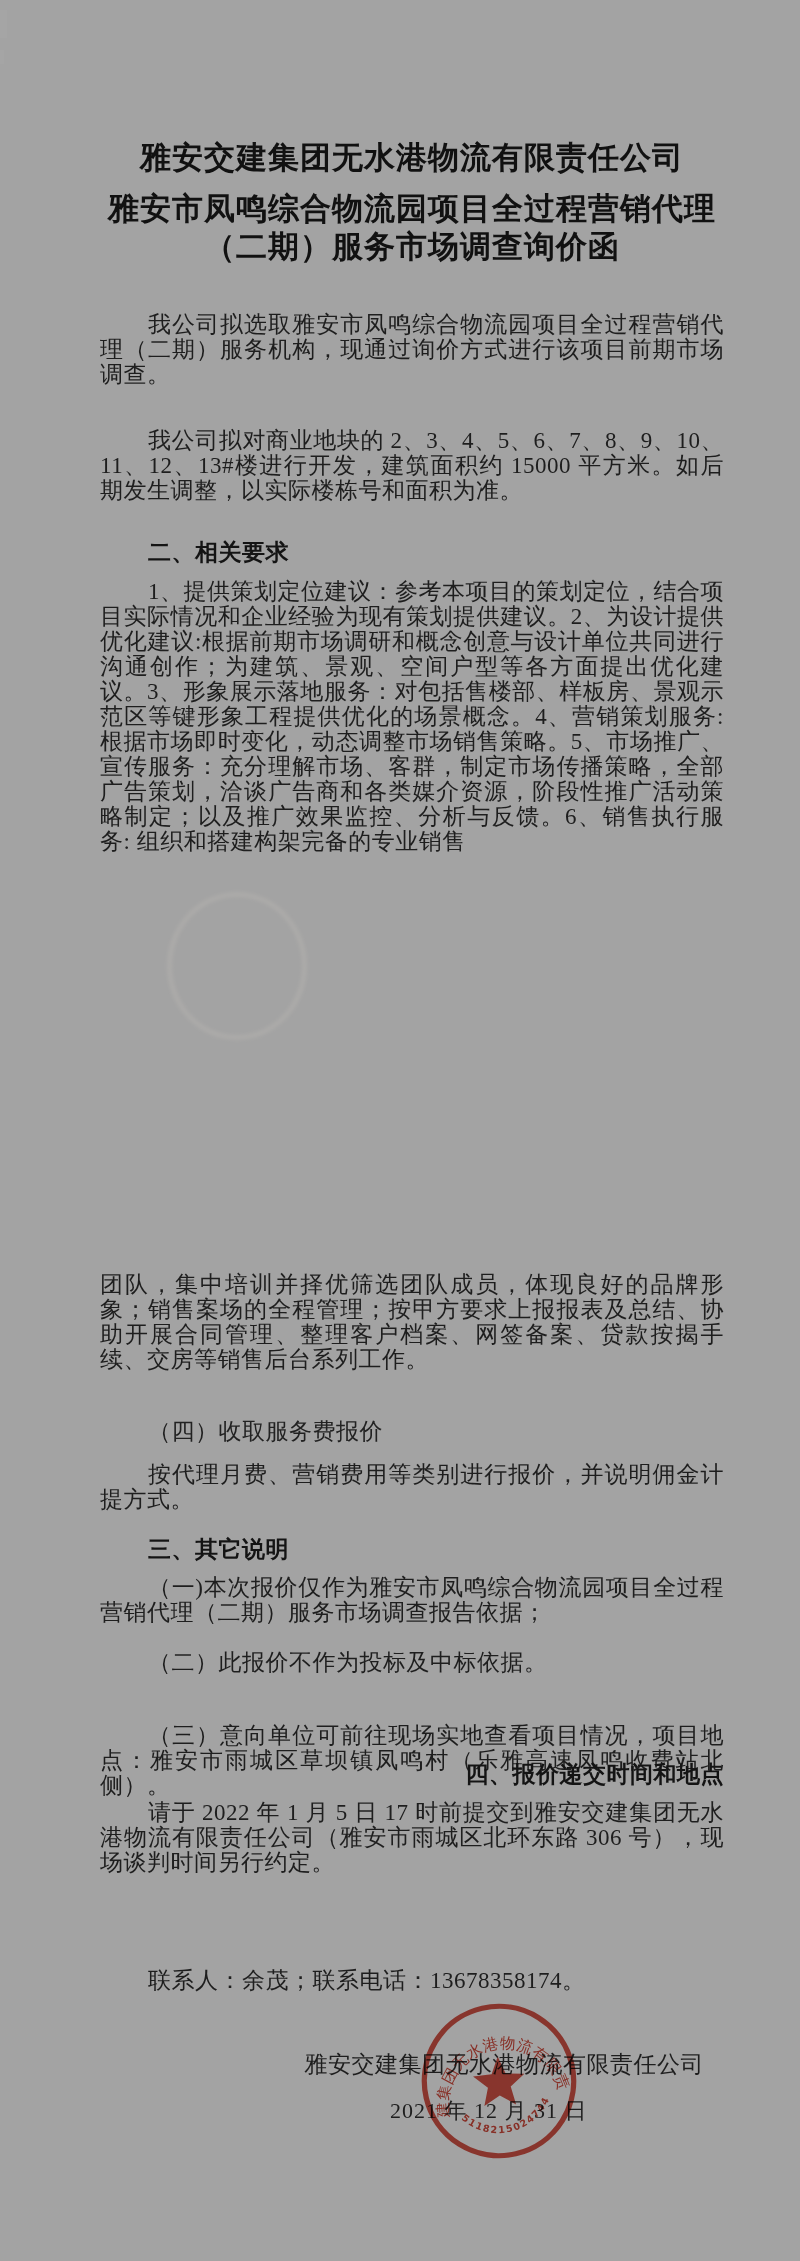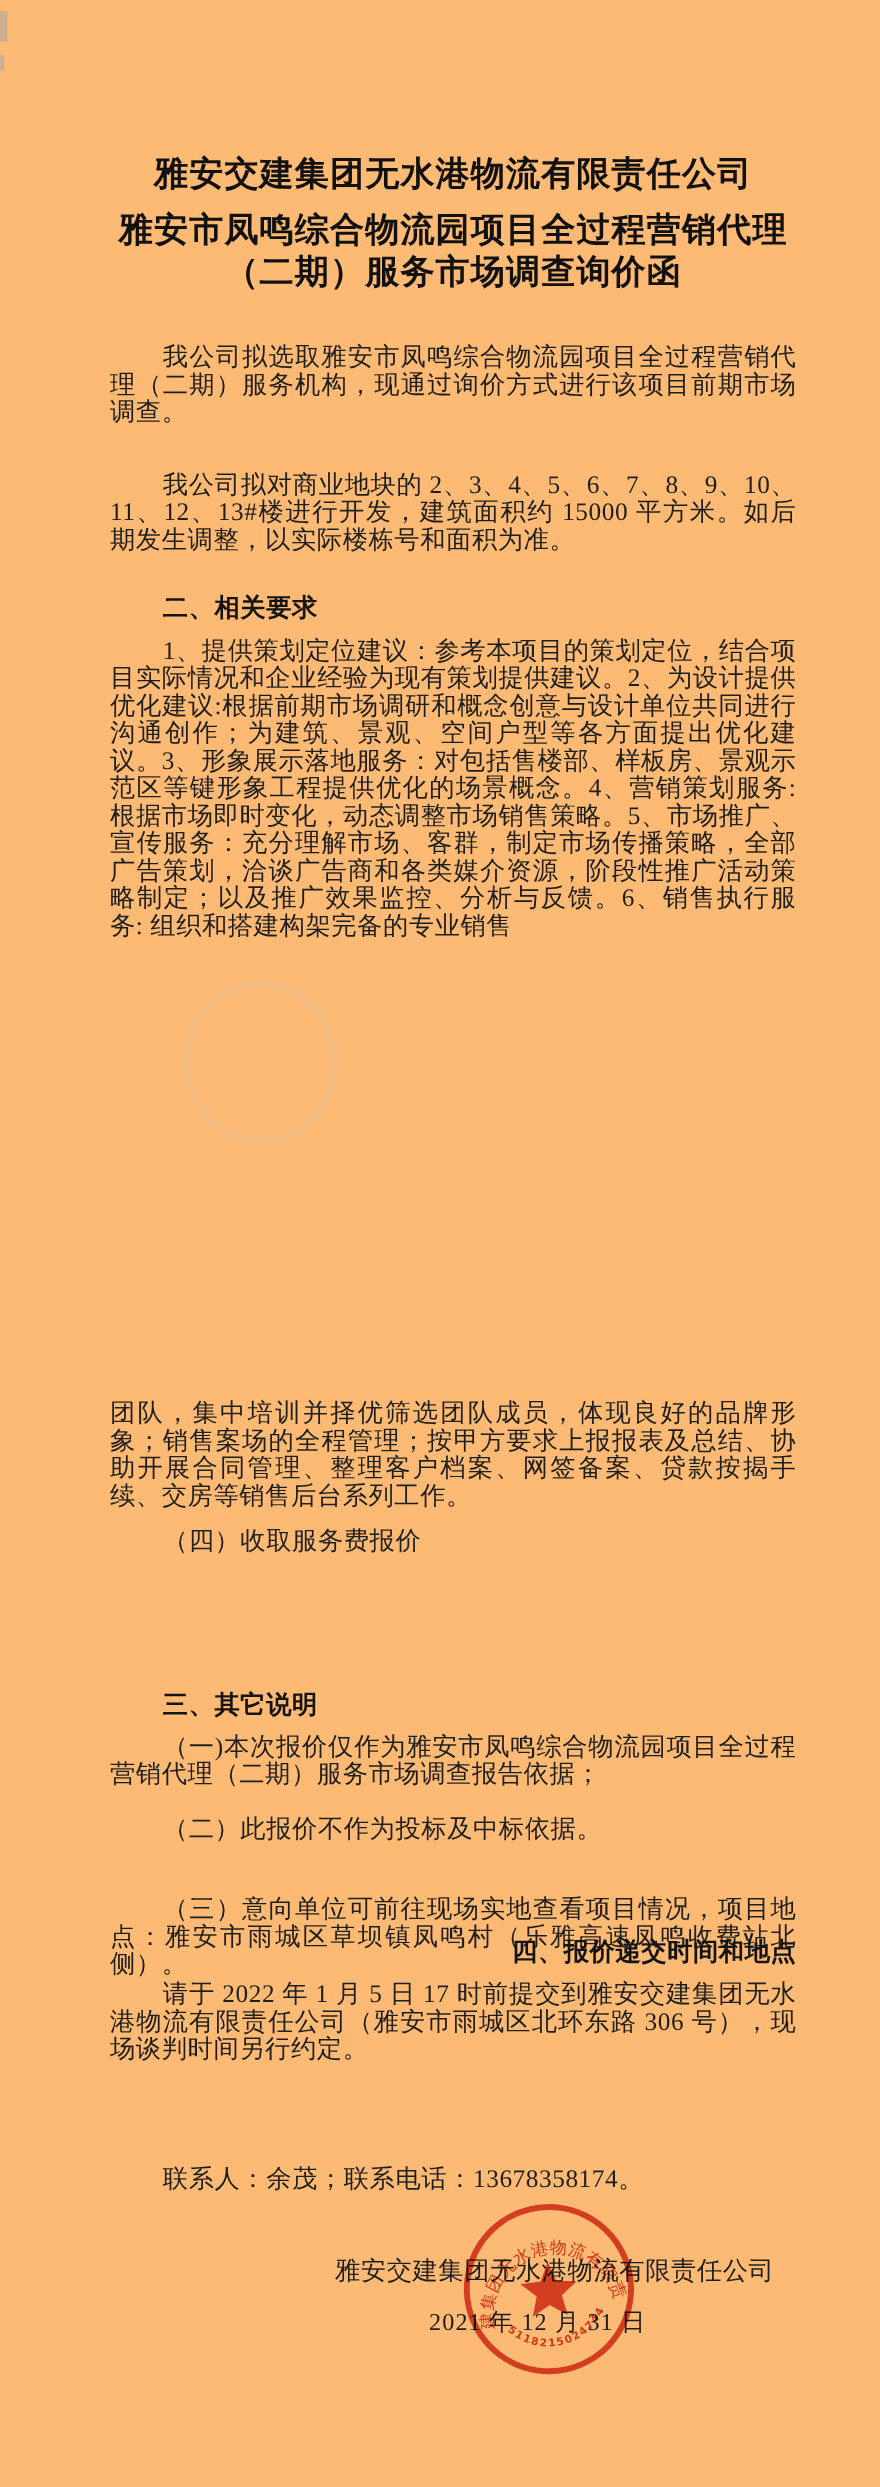--- a/index.html
+++ b/index.html
@@ -1,20 +1,20 @@
 <!DOCTYPE html>
 <html><head>
 <meta charset="utf-8">
 <style>
   html,body{margin:0;padding:0;background:#ffffff;}
   .page{
     position:relative;
     width:800px;
     height:2261px;
-    background:#fdba74;
+    background:#a3a3a3;
     overflow:hidden;
     font-family:"Liberation Serif", serif;
     color:#1c1c1c;
   }
   
   .title-line{
     position:absolute;
     left:100px;
     width:624px;
     text-align:center;
@@ -103,21 +103,22 @@
   <div class="para indent" style="top:312px;">我公司拟选取雅安市凤鸣综合物流园项目全过程营销代理（二期）服务机构，现通过询价方式进行该项目前期市场调查。</div>
 
   <div class="para indent" style="top:428px;">我公司拟对商业地块的 2、3、4、5、6、7、8、9、10、11、12、13#楼进行开发，建筑面积约 15000 平方米。如后期发生调整，以实际楼栋号和面积为准。</div>
 
   <div class="para indent heading" style="top:540px;">二、相关要求</div>
   <div class="para indent" style="top:579px;">1、提供策划定位建议：参考本项目的策划定位，结合项目实际情况和企业经验为现有策划提供建议。2、为设计提供优化建议:根据前期市场调研和概念创意与设计单位共同进行沟通创作；为建筑、景观、空间户型等各方面提出优化建议。3、形象展示落地服务：对包括售楼部、样板房、景观示范区等键形象工程提供优化的场景概念。4、营销策划服务: 根据市场即时变化，动态调整市场销售策略。5、市场推广、宣传服务：充分理解市场、客群，制定市场传播策略，全部广告策划，洽谈广告商和各类媒介资源，阶段性推广活动策略制定；以及推广效果监控、分析与反馈。6、销售执行服务: 组织和搭建构架完备的专业销售</div>
 
   <div class="ghost-stamp"></div>
 
   <div class="para" style="top:1272px;">团队，集中培训并择优筛选团队成员，体现良好的品牌形象；销售案场的全程管理；按甲方要求上报报表及总结、协助开展合同管理、整理客户档案、网签备案、贷款按揭手续、交房等销售后台系列工作。</div>
-  <div class="para indent kai" style="top:1388px;">（四）收取服务费报价</div>
+  <div class="para indent kai" style="top:1419px;">（四）收取服务费报价</div>
+  <div class="para indent" style="top:1462px;">按代理月费、营销费用等类别进行报价，并说明佣金计提方式。</div>
 
   <div class="para indent heading" style="top:1537px;">三、其它说明</div>
   <div class="para indent" style="top:1575px;">（一)本次报价仅作为雅安市凤鸣综合物流园项目全过程营销代理（二期）服务市场调查报告依据；</div>
   <div class="para indent" style="top:1650px;">（二）此报价不作为投标及中标依据。</div>
   <div class="para indent" style="top:1687px;margin-top:36px;">（三）意向单位可前往现场实地查看项目情况，项目地点：雅安市雨城区草坝镇凤鸣村（乐雅高速凤鸣收费站北侧）。</div>
 
   <div class="para indent heading" style="top:1762px;text-align:right;">四、报价递交时间和地点</div>
   <div class="para indent" style="top:1800px;">请于 2022 年 1 月 5 日 17 时前提交到雅安交建集团无水港物流有限责任公司（雅安市雨城区北环东路 306 号），现场谈判时间另行约定。</div>
 
   <div class="para indent contact-line" style="top:1968px;">联系人：余茂；联系电话：13678358174。</div>

